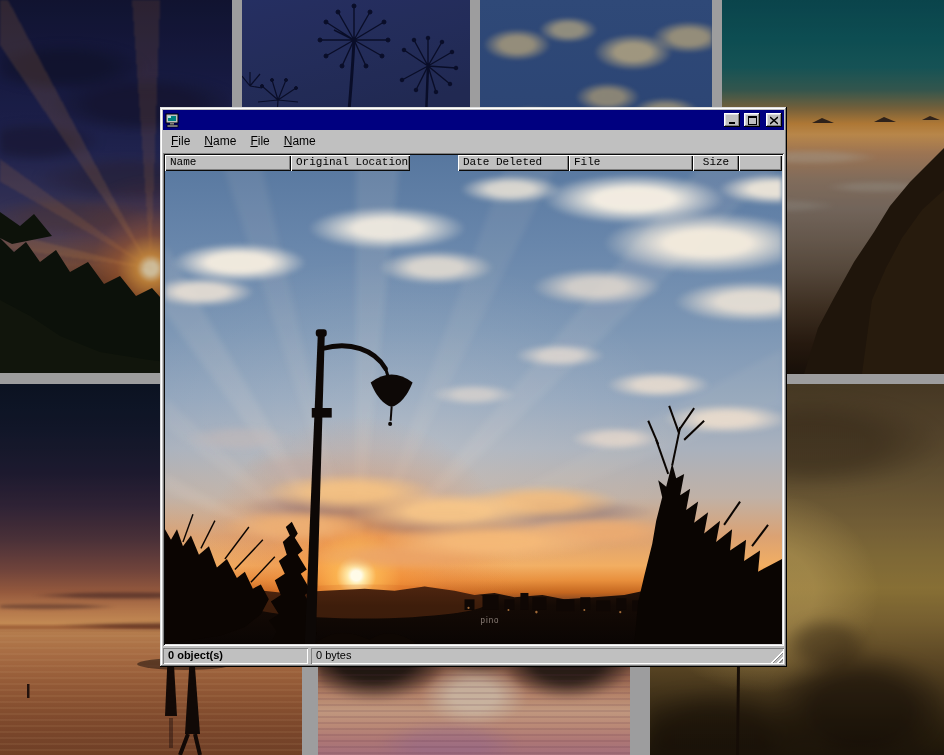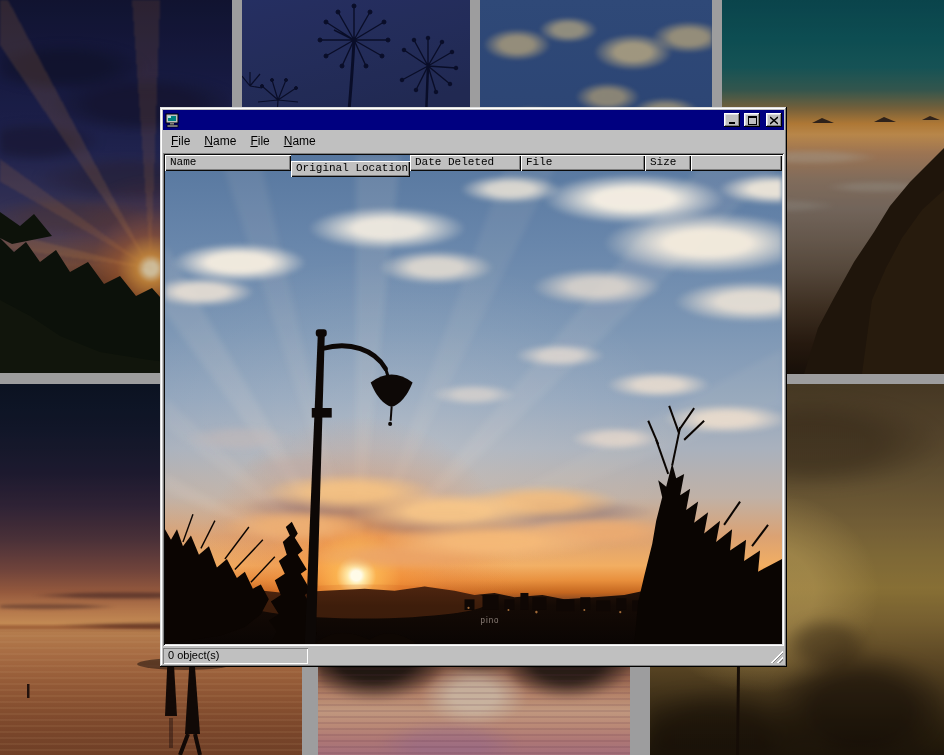--- a/index.html
+++ b/index.html
@@ -128,23 +128,23 @@
   .menu-item::first-letter{text-decoration:underline;}
 
   .client{position:relative;flex:1;margin:0;background:#808080;overflow:hidden;
     box-shadow:inset 1px 1px 0 #808080, inset -1px -1px 0 #fff, inset 2px 2px 0 #0a0a0a, inset -2px -2px 0 #dfdfdf;}
   .client-inner{position:absolute;inset:2px;overflow:hidden;}
 
   .header-row{position:absolute;left:0;right:0;top:0;height:16px;display:flex;z-index:5;}
   .hcell{flex:0 0 auto;height:16px;box-sizing:border-box;background:#c0c0c0;
     box-shadow:inset 1px 1px 0 #fff, inset -1px -1px 0 #0a0a0a, inset -2px 0 0 #808080, inset 0 -2px 0 #808080;
     font-size:11px;line-height:15px;color:#000;padding:0 5px;overflow:hidden;white-space:nowrap;font-family:Liberation Mono, monospace;}
-  .hcell.right{text-align:left;}
+  .hcell.right{text-align:center;}
   .hcell.fill{flex:1 1 auto;}
-  .w-name{width:126px;} .w-loc{width:119px;margin-top:6px;} .w-date{width:111px;} .w-type{width:124px;} .w-size{width:46px;}
+  .w-name{width:126px;} .w-loc{width:119px;} .w-date{width:111px;margin-left:48px;} .w-type{width:124px;} .w-size{width:46px;}
 
   
   .photo{position:absolute;inset:0;top:0;overflow:hidden;background:#5a7aa2;}
   .sky{position:absolute;inset:0;
     background:linear-gradient(180deg,#57779f 0%,#6886ab 18%,#7d97b5 36%,#93a6bd 50%,#a9b1bd 60%,#c0b1a6 70%,#dba273 78%,#f2ae62 84%,#e88f3c 87%,#c4661f 89.5%,#8a4a22 91%,#4a2410 93%,#1c0e07 96%,#0e0704 100%);}
   .veil{position:absolute;inset:0;
     background:radial-gradient(60% 50% at 38% 58%, rgba(255,248,238,.16), transparent 75%);}
   .rays{position:absolute;inset:0;filter:blur(3px);
     background:conic-gradient(from -70deg at 31% 86%,
       transparent 0 4deg, rgba(255,240,222,.10) 4deg 8deg, transparent 8deg 18deg,
@@ -184,21 +184,21 @@
       radial-gradient(100px 20px at 71% 77%, rgba(238,172,112,.8) 0 30%, rgba(238,172,112,0) 74%),
       radial-gradient(130px 20px at 38% 82%, rgba(235,165,105,.85) 0 28%, rgba(235,165,105,0) 72%),
       radial-gradient(150px 22px at 45% 75%, rgba(120,95,110,.45) 0 30%, rgba(120,95,110,0) 75%),
       radial-gradient(120px 18px at 65% 73%, rgba(110,90,105,.4) 0 30%, rgba(110,90,105,0) 75%),
       radial-gradient(130px 20px at 28% 72%, rgba(115,92,108,.4) 0 30%, rgba(115,92,108,0) 75%);}
   .sil{position:absolute;inset:0;width:100%;height:100%;}
 
   .statusbar{flex:0 0 16px;margin-top:2px;display:flex;gap:3px;position:relative;}
   .spanel{box-shadow:inset 1px 1px 0 #808080, inset -1px -1px 0 #fff;background:#c0c0c0;
     font-size:11px;line-height:15px;color:#000;padding:0 5px;box-sizing:border-box;overflow:hidden;white-space:nowrap;}
-  .spanel.one{width:145px;flex:0 0 145px;}
+  .spanel.one{width:145px;flex:0 0 145px;font-weight:bold;}
   .spanel.two{flex:1;}
   .grip{position:absolute;right:1px;bottom:1px;width:13px;height:13px;
     background:repeating-linear-gradient(-45deg, transparent 0 2px, #868686 2px 3px, #fff 3px 4.5px);
     clip-path:polygon(100% 0, 100% 100%, 0 100%);}
 </style>
 </head>
 <body>
 
 <div class="wall">
 
@@ -420,16 +420,17 @@
         <div class="hcell w-date">Date Deleted</div>
         <div class="hcell w-type">File</div>
         <div class="hcell w-size right">Size</div>
         <div class="hcell fill"></div>
       </div>
     </div>
   </div>
 
   <div class="statusbar">
     <div class="spanel one">0 object(s)</div>
+    <div class="spanel two">0 bytes</div>
     <div class="grip"></div>
   </div>
 
 </div>
 
 </body></html>

